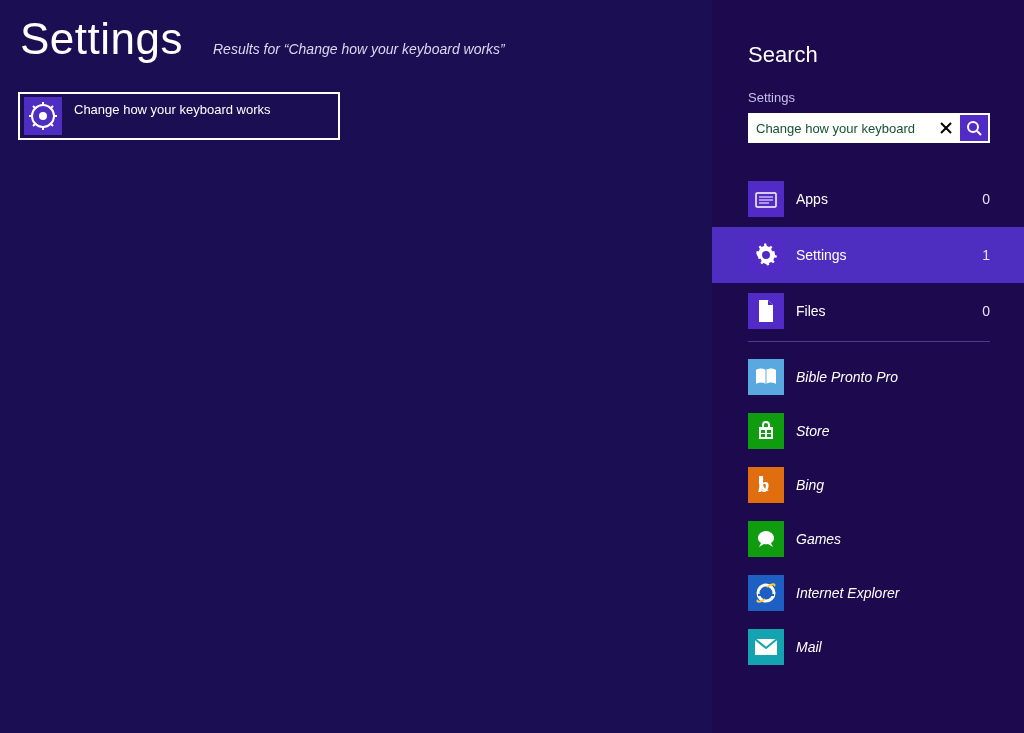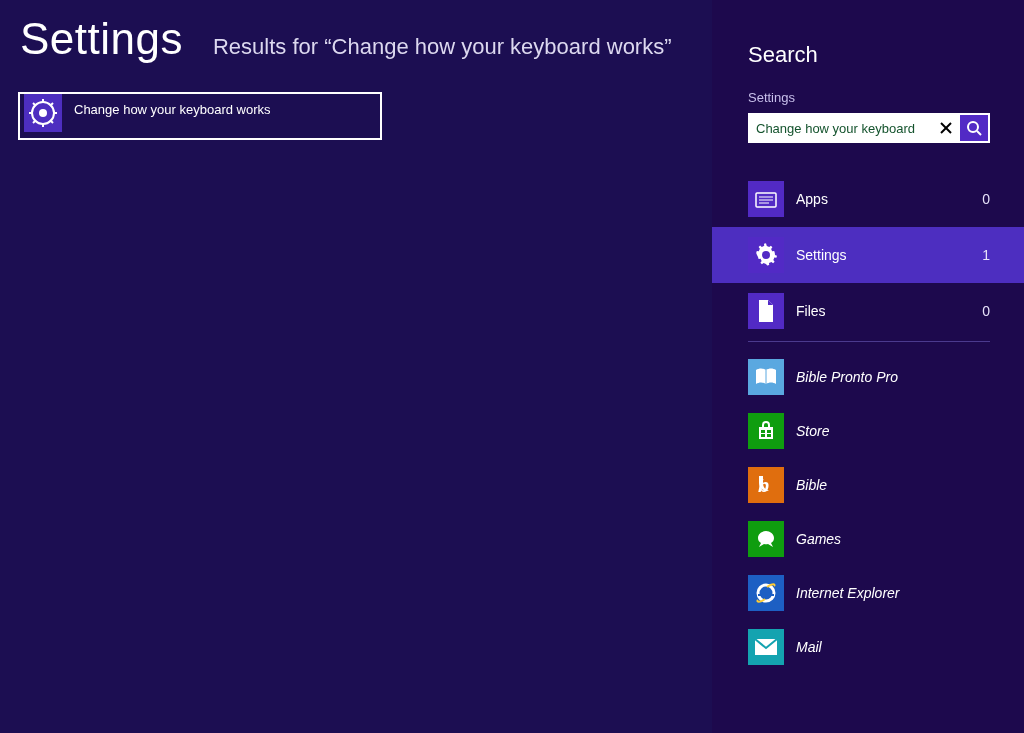--- a/index.html
+++ b/index.html
@@ -30,35 +30,37 @@
     display: flex;
     align-items: baseline;
   }
   .header h1 {
     font-size: 44px;
     font-weight: 200;
     margin: 0;
     letter-spacing: 0.5px;
   }
   .header .subtitle {
-    font-size: 22px;
+    font-size: 14px;
     font-weight: 300;
     margin-left: 30px;
     color: #dcd8ef;
+    font-style: italic;
   }
   .results {
     position: absolute;
     left: 18px;
     top: 92px;
   }
   .result-item {
-    width: 364px;
+    width: 322px;
     height: 48px;
     border: 2px solid #ffffff;
     display: flex;
+    align-items: center;
     box-sizing: border-box;
     padding: 0;
   }
   .result-icon {
     width: 38px;
     height: 38px;
     margin-left: 4px;
     background: #4d2ec0;
     display: flex;
     align-items: center;
@@ -325,21 +327,21 @@
           <div class="label">Store</div>
         </div>
         <div class="app-item">
           <div class="tile c-bing">
             <svg width="22" height="22" viewBox="0 0 22 22">
                 <path fill="#fff" d="M4 2h4v7a8 8 0 006 7.7A8 8 0 014 9z"></path>
                 <path fill="#fff" d="M8 2a8 8 0 018 8 8 8 0 01-2 5.3V20h-4v-2.1A8 8 0 018 2z" opacity="0"></path>
                 <text x="3" y="18" font-size="18" font-weight="bold" fill="#fff" font-family="Arial">b</text>
               </svg>
           </div>
-          <div class="label">Bible</div>
+          <div class="label">Bing</div>
         </div>
         <div class="app-item">
           <div class="tile c-games">
             <svg width="22" height="22" viewBox="0 0 22 22">
                 <path fill="#fff" d="M11 3c4 0 8 3 8 7 0 2-1 4-3 5l2 4-5-3a10 10 0 01-4 0l-5 3 2-4c-2-1-3-3-3-5 0-4 4-7 8-7z"></path>
               </svg>
           </div>
           <div class="label">Games</div>
         </div>
         <div class="app-item">

